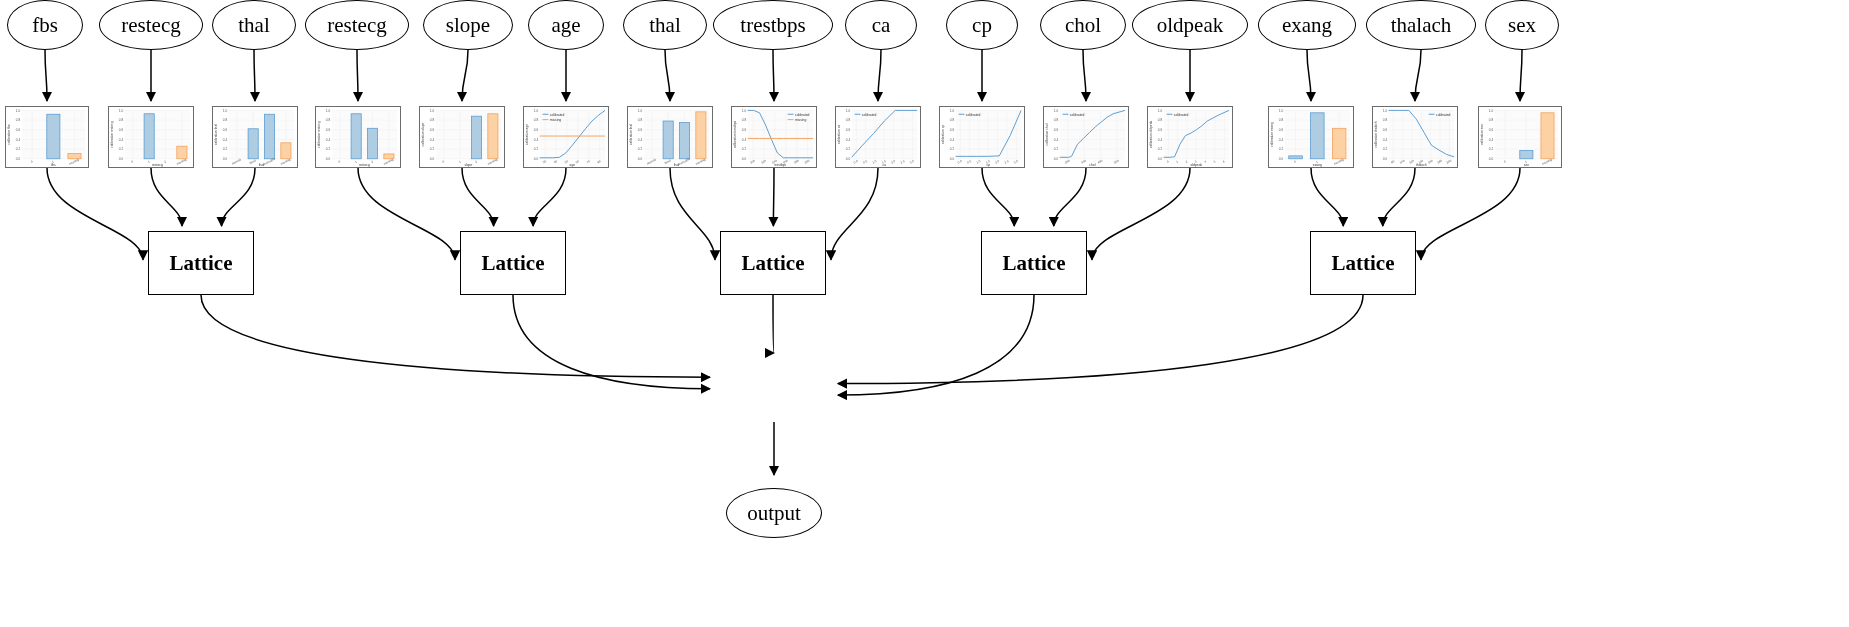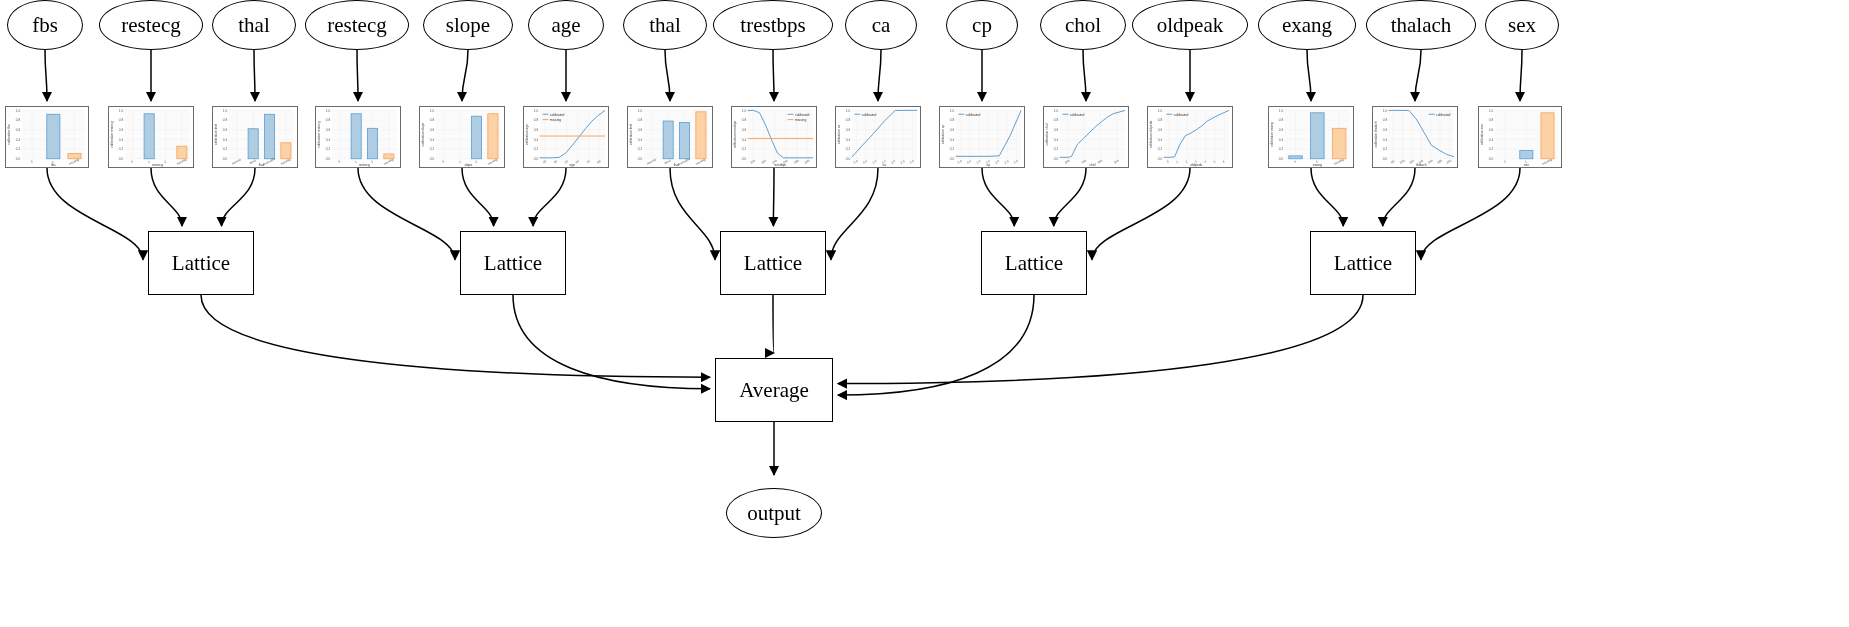--- a/index.html
+++ b/index.html
@@ -57,20 +57,21 @@
   }
   
   .rect-node {
     position: absolute;
     border: 1.6px solid #000;
     background: #fff;
     display: flex;
     align-items: center;
     justify-content: center;
     box-sizing: border-box;
+    font-weight: bold;
   }
   .rect-node span {
     font-family: "Liberation Serif", serif;
     font-size: 21px;
     color: #000;
     white-space: nowrap;
     line-height: 1;
   }
   .out-node {
     position: absolute;
@@ -678,20 +679,17 @@
         <span>Lattice</span>
       </div>
       <div class="rect-node" style="left: 981px; top: 231px; width: 106px; height: 64px;">
         <span>Lattice</span>
       </div>
       <div class="rect-node" style="left: 1310px; top: 231px; width: 106px; height: 64px;">
         <span>Lattice</span>
       </div>
     </div>
 
-  <div class="rect-node" id="avg-node" style="left: 715px; top: 358px; width: 118px; height: 64px;">
-    <span>Average</span>
-  </div>
 
   <div class="out-node" id="out-node" style="left: 726px; top: 488px; width: 96px; height: 50px;">
     <span>output</span>
   </div>
 </div>
 
 </body></html>

